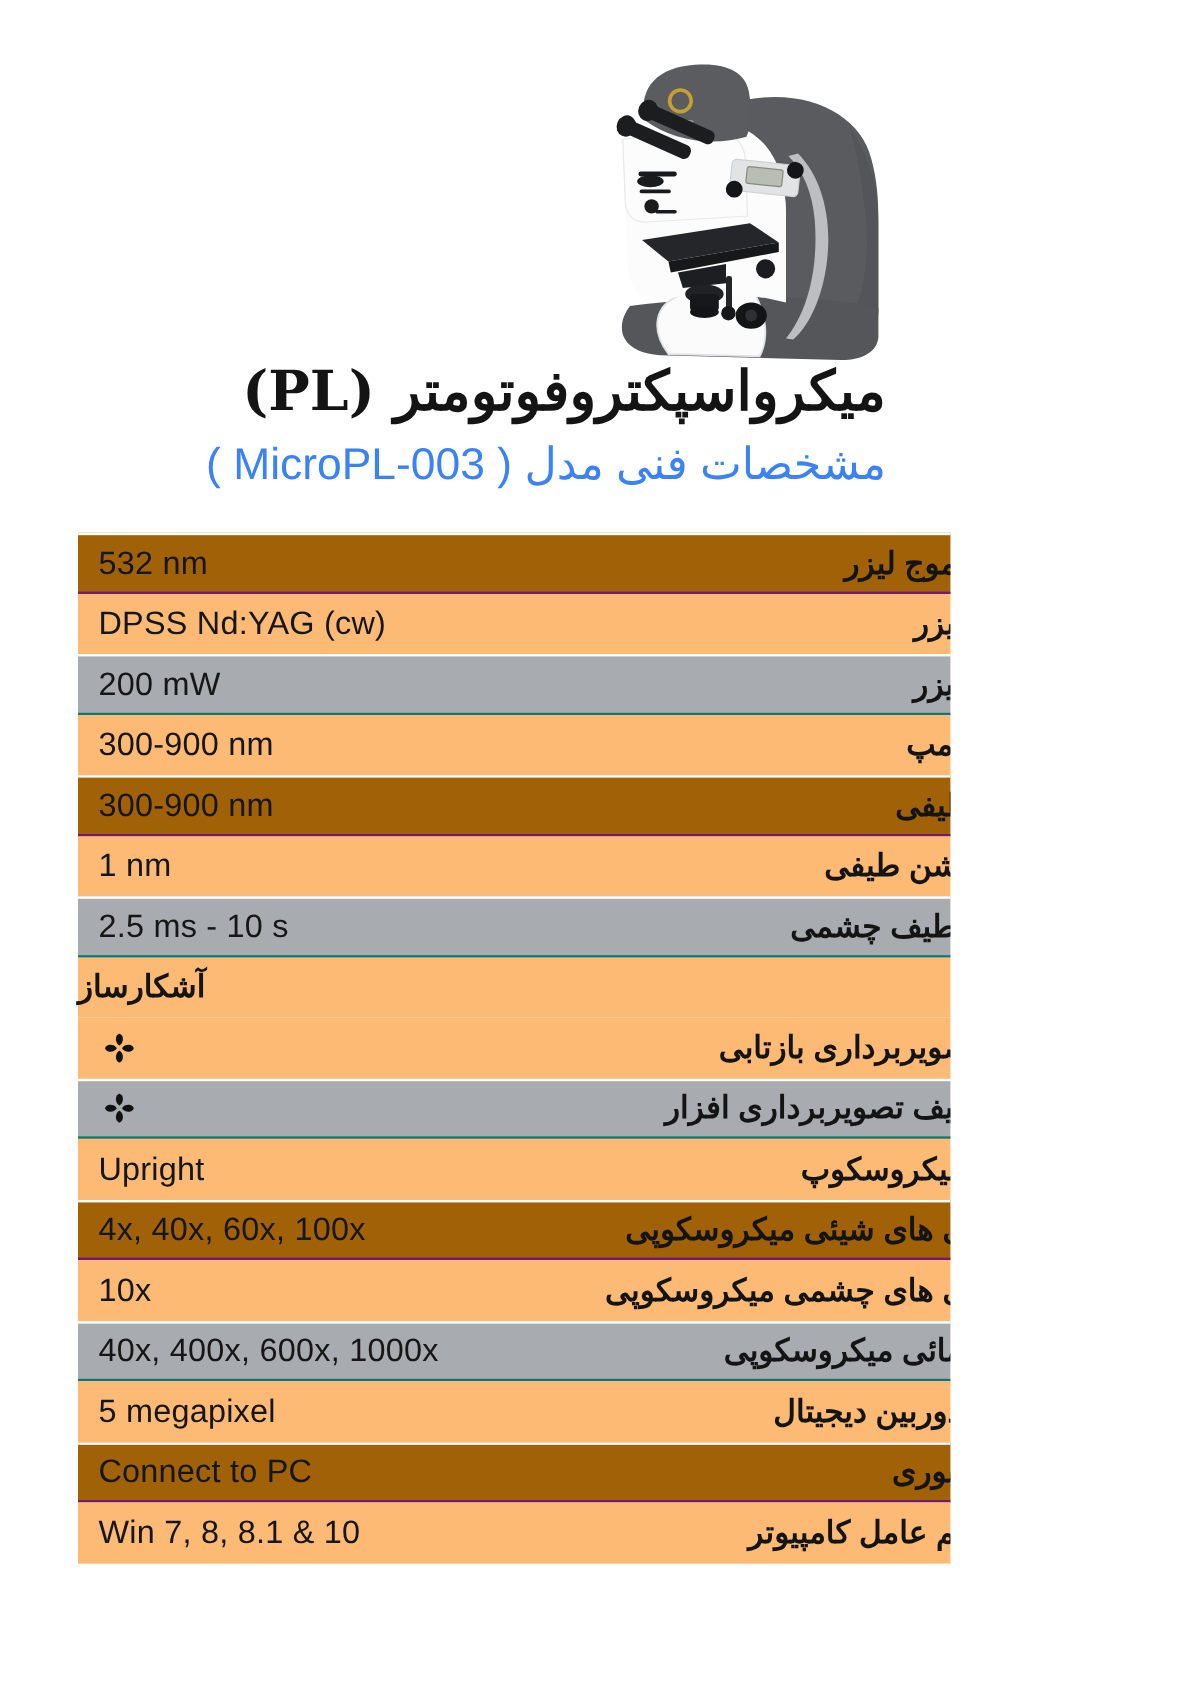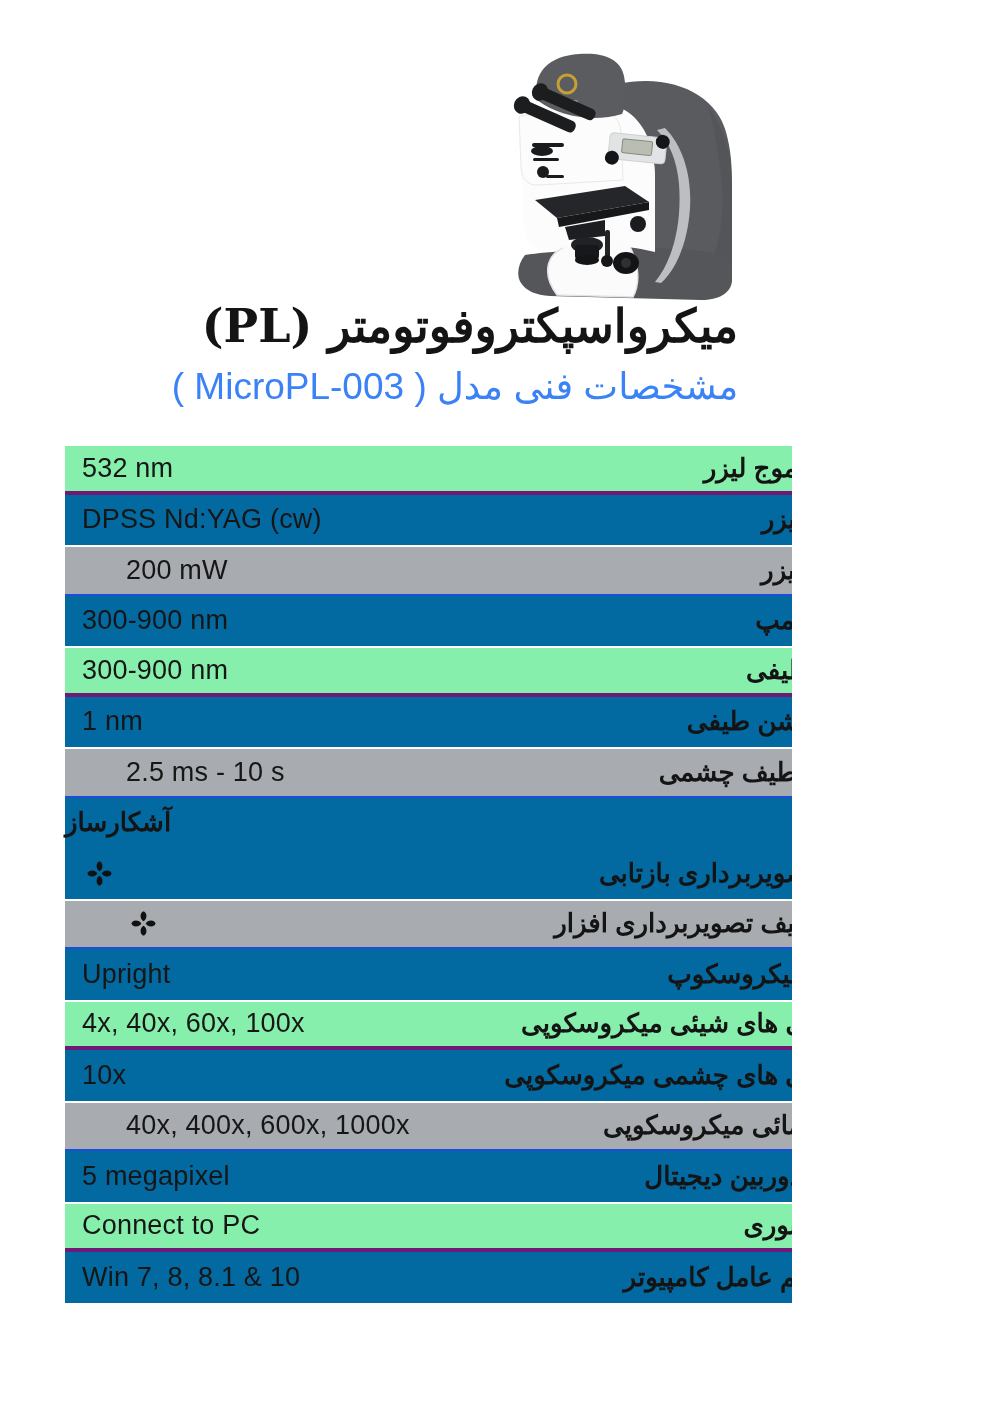--- a/index.html
+++ b/index.html
@@ -14,24 +14,24 @@
     font-size:46px; font-weight:bold; color:#141414; line-height:1.2;
   }
   .subtitle {
     position:absolute; top:342px; left:85px; width:740px; margin:0;
     text-align:center; font-family:"Liberation Sans", sans-serif;
     font-size:37px; font-weight:normal; color:#3b82f6; line-height:1.2;
   }
   .spec-table { position:absolute; left:65px; top:421px; width:813px; }
   .row {
     height:50.5px; display:flex; align-items:center; justify-content:space-between;
-    box-sizing:border-box; background:#0369a1;
-  }
-  .row.salmon { background:#86efac; border-top:2px solid #fff; border-bottom:4px solid #701a75; }
-  .row.gray   { background:#A8ABAF; border-top:2px solid #fff; border-bottom:2px solid #1d4ed8;padding-left:44px; }
+    box-sizing:border-box; background:#fdba74;
+  }
+  .row.salmon { background:#a16207; border-top:2px solid #fff; border-bottom:2px solid #701a75; }
+  .row.gray   { background:#A8ABAF; border-top:2px solid #fff; border-bottom:2px solid #0f766e; }
   .value {
     display:flex; align-items:center; padding-left:17px;
     font-size:27px; color:#161616; white-space:nowrap; letter-spacing:0.2px;
   }
   .label {
     padding-right:20px; font-size:26px; font-weight:bold; color:#141414;
     white-space:pre; direction:rtl;
   }
   .petal-icon { width:29px; height:29px; display:block; margin-left:3px; }
 </style>

